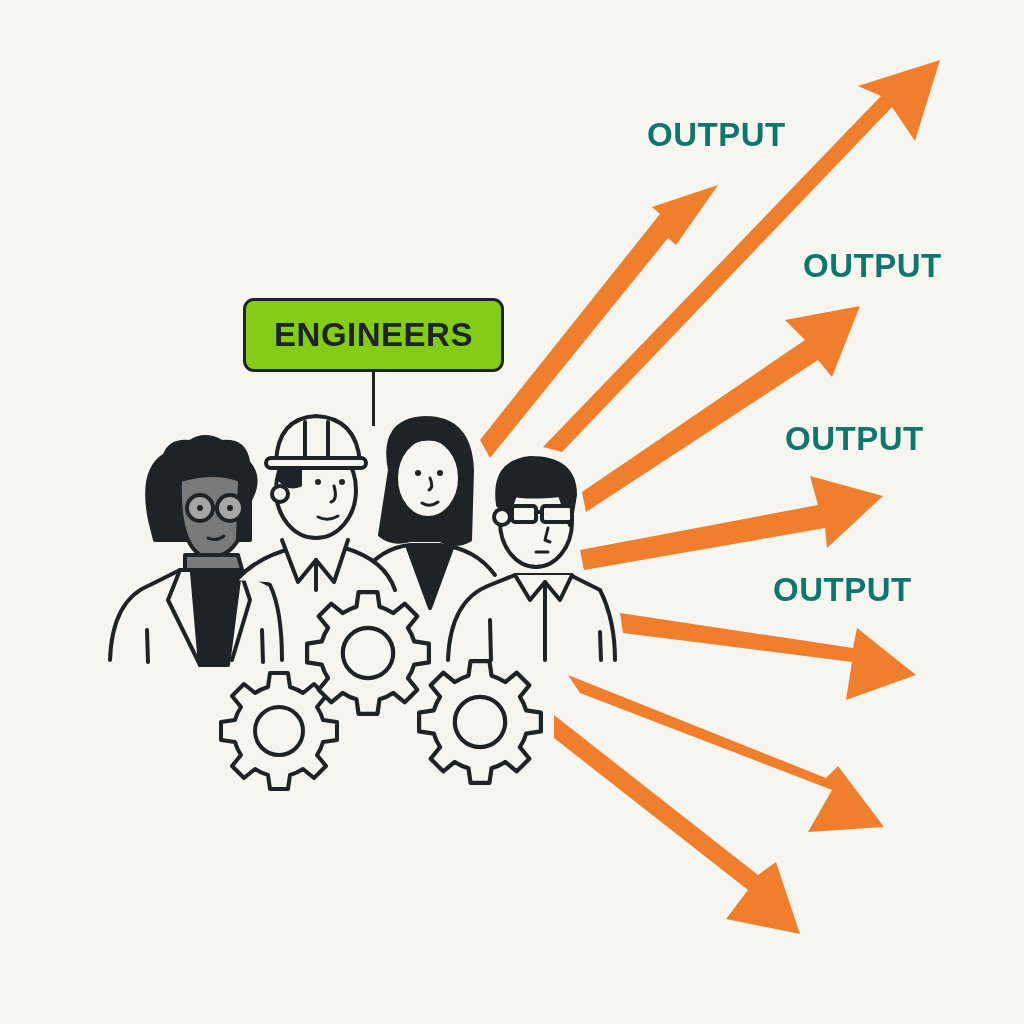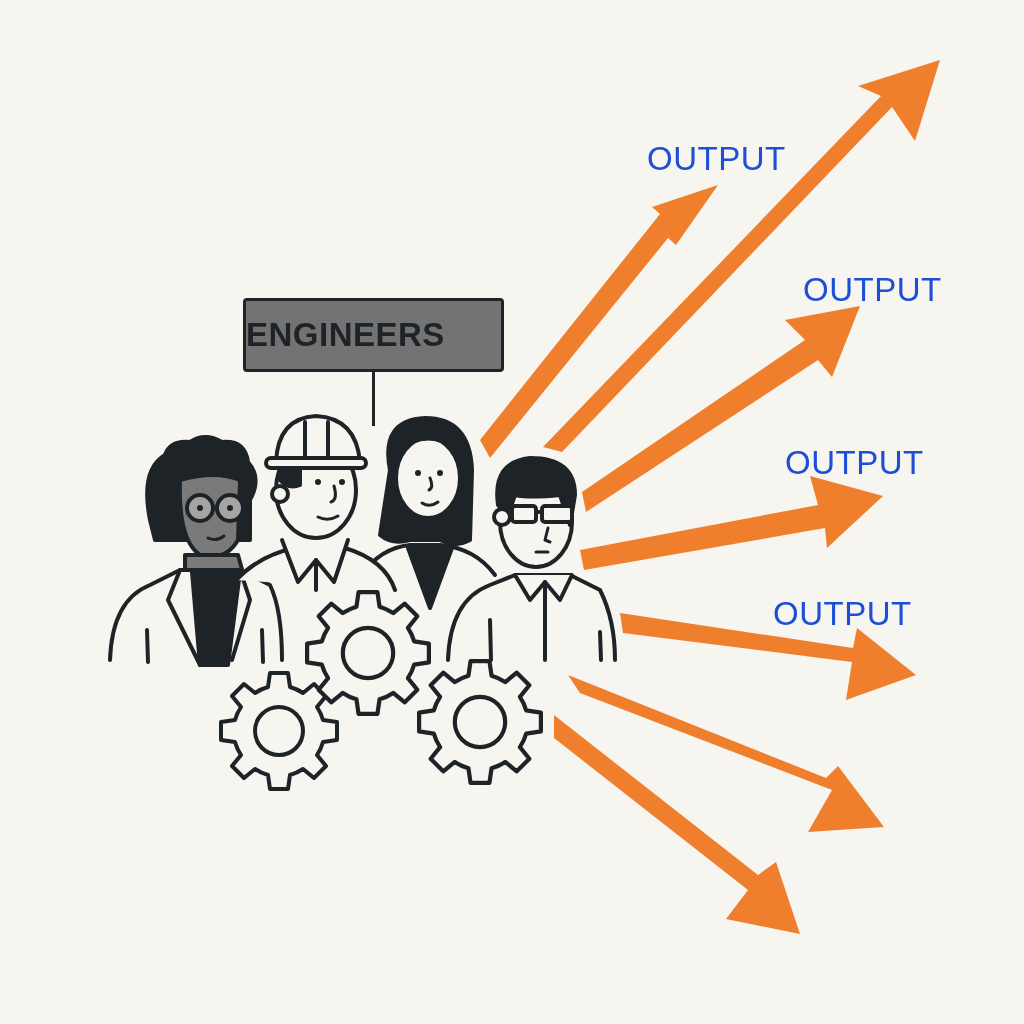--- a/index.html
+++ b/index.html
@@ -7,36 +7,35 @@
       width: 1024px; height: 1024px;
       background: #f7f5f0;
       position: relative;
       overflow: hidden;
       font-family: "Liberation Sans", sans-serif;
     }
     #scene { position: absolute; left: 0; top: 0; }
     .label {
       position: absolute;
       font-family: "Liberation Sans", sans-serif;
-      font-weight: 400;
-      color: #1d4ed8;
+      font-weight: 700;
+      color: #0f766e;
       letter-spacing: 0.5px;
       white-space: nowrap;
-      margin-top: 24px;
     }
     .output-label { font-size: 33px; }
     .engineers-box {
       position: absolute;
       left: 243px; top: 298px;
       width: 261px; height: 74px;
       border: 3px solid #1e2328;
-      border-radius: 4px;
+      border-radius: 11px;
       box-sizing: border-box;
-      display: flex; align-items: center; justify-content: flex-start;
-      background: #737373;
+      display: flex; align-items: center; justify-content: center;
+      background: #84cc16;
     }
     .engineers-text {
       font-family: "Liberation Sans", sans-serif;
       font-weight: 700;
       font-size: 33px;
       color: #1e2328;
       letter-spacing: 0.5px;
     }
     .connector {
       position: absolute;

